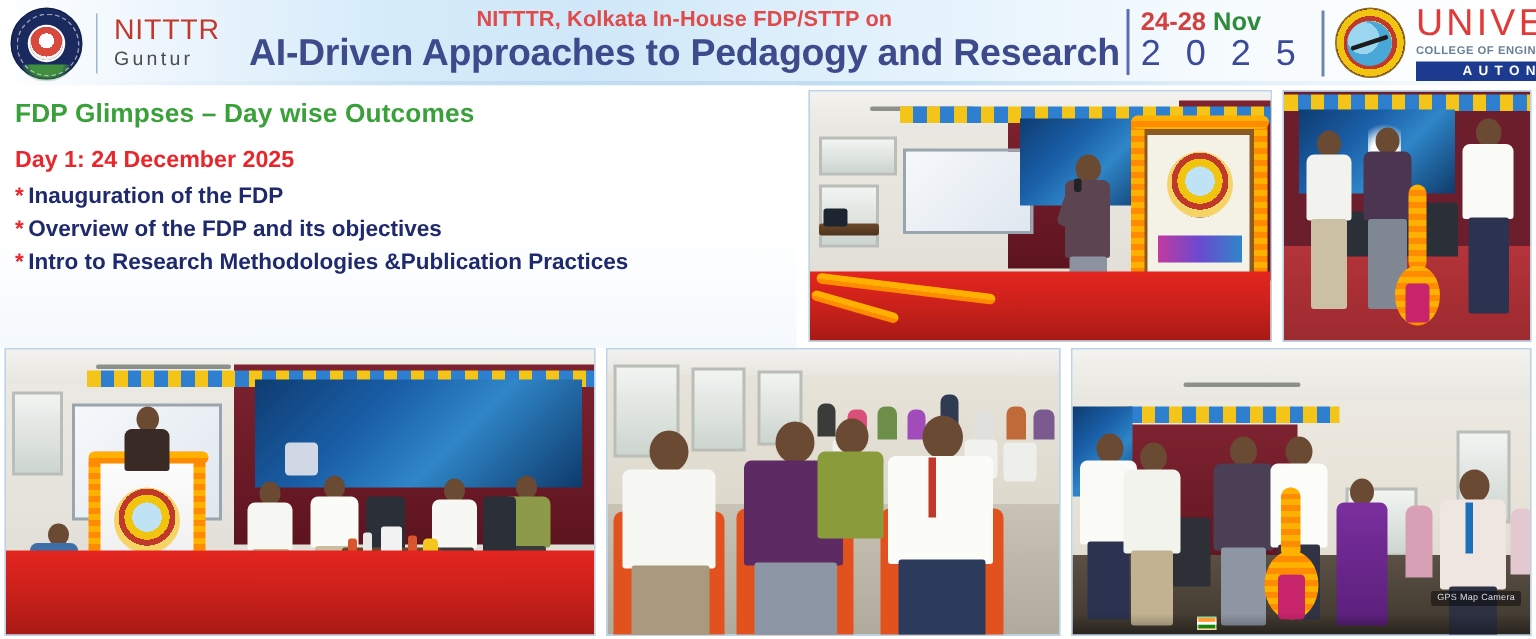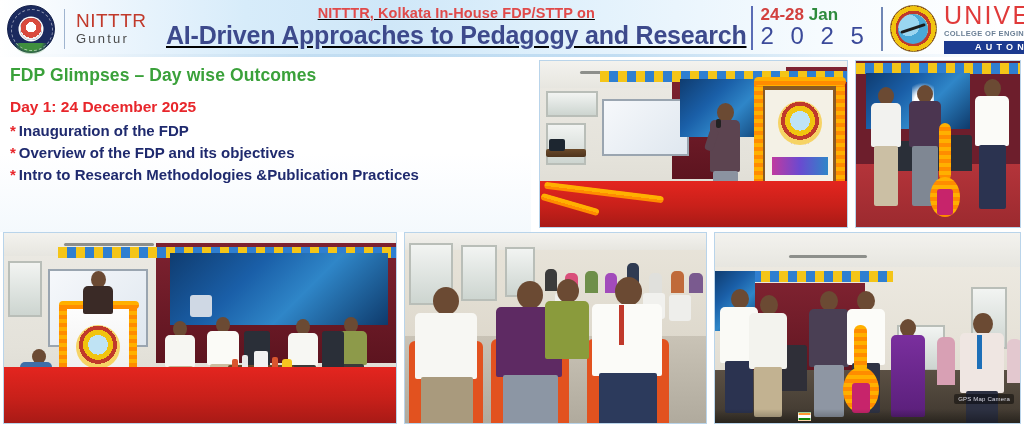--- a/index.html
+++ b/index.html
@@ -85,21 +85,21 @@
     letter-spacing: .5px; font-family: "Liberation Sans", sans-serif;
   }
   .nitttr-city {
     font-size: 13px; color: #4b4b4b; letter-spacing: 2.2px; margin-top: 1px;
   }
 
   
   .title-block {
     flex: 1 1 auto; text-align: left; padding: 0 4px;
     display: flex; flex-direction: column; align-items: center; justify-content: center;
-    position: relative; top: -1px; text-decoration: underline;
+    position: relative; top: -1px;
   }
   .title-kicker {
     font-size: 14.5px; color: #e04a4a; font-weight: 600;
     letter-spacing: .1px; white-space: nowrap; line-height: 1.1;
   }
   .title-main {
     font-size: 25px; color: #3d4a8c; font-weight: 600;
     letter-spacing: -.2px; white-space: nowrap; line-height: 1.08;
     margin-top: 1px;
   }
@@ -282,21 +282,21 @@
     </div>
 
     <div class="title-block">
       <div class="title-kicker">NITTTR, Kolkata In-House FDP/STTP on</div>
       <div class="title-main">AI-Driven Approaches to Pedagogy and Research</div>
     </div>
 
     <div class="date-block">
       <div class="date-rule"></div>
       <div class="date-text">
-        <div class="date-days"><span>24-28</span> <span class="date-mon">Jan</span></div>
+        <div class="date-days"><span>24-28</span> <span class="date-mon">Nov</span></div>
         <div class="date-year">2 0 2 5</div>
       </div>
     </div>
 
     <div class="universal-block">
       <div class="univ-bar"></div>
       <div class="univ-seal"></div>
       <div class="univ-text">
         <div class="univ-name">UNIVERSAL</div>
         <div class="univ-sub">COLLEGE OF ENGINEERING &amp;TECHNOLOGY</div>

